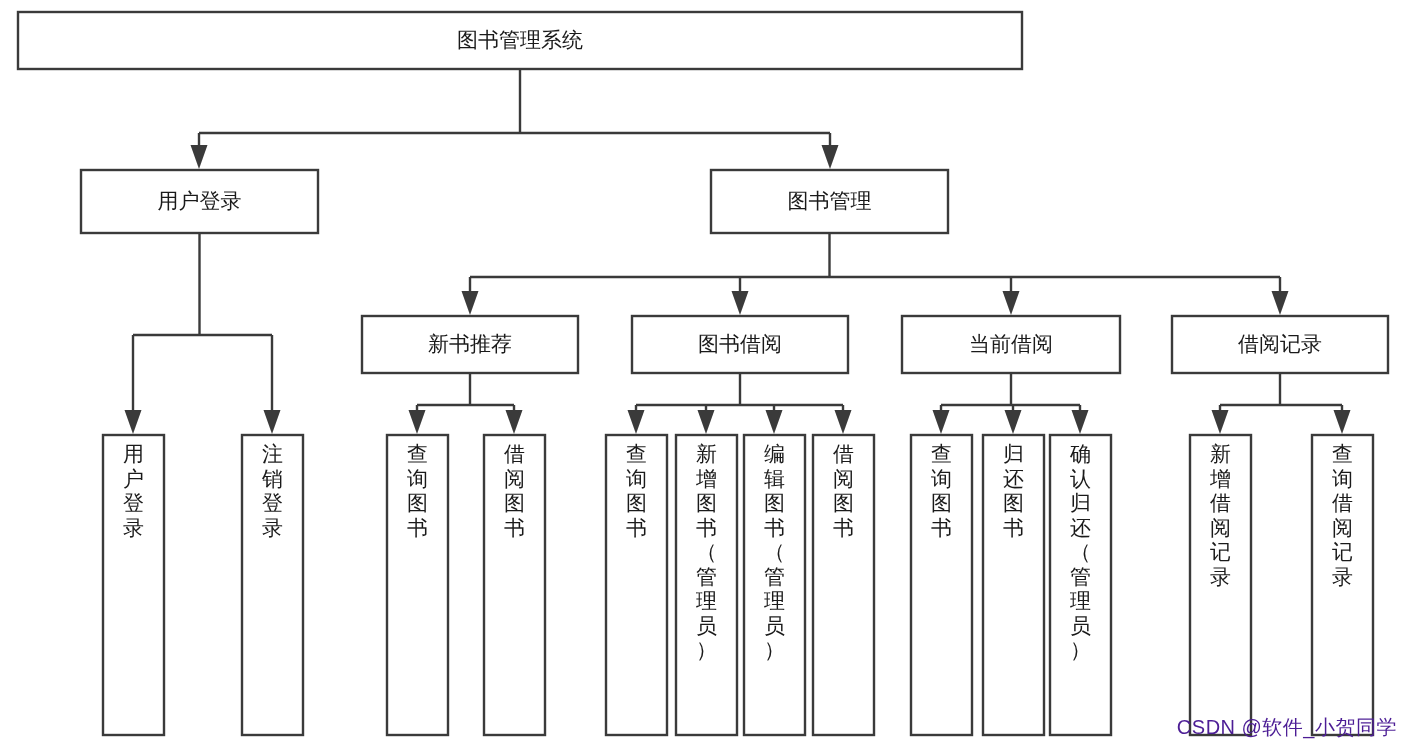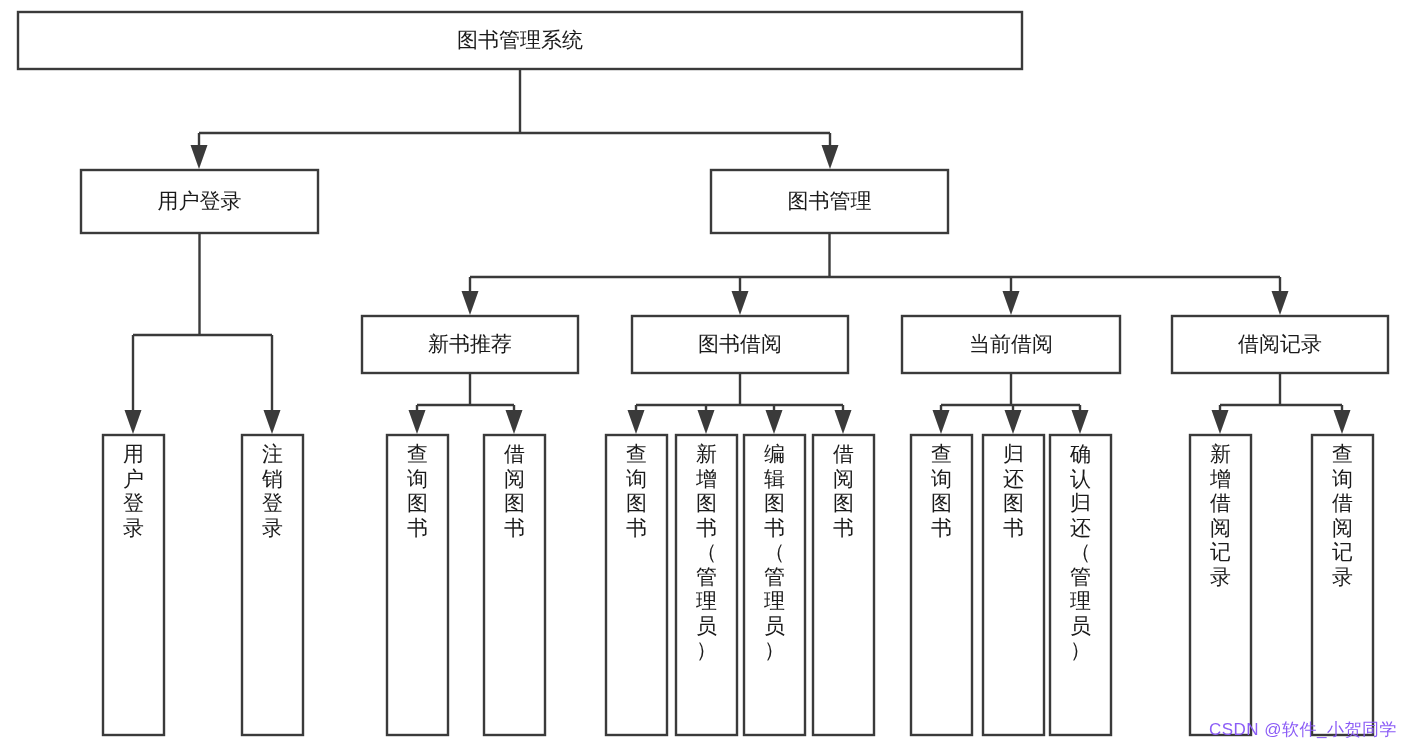--- a/index.html
+++ b/index.html
@@ -55,22 +55,22 @@
     stroke-linecap: butt;
   }
   .arrow-head {
     fill: #3a3a3a;
     stroke: none;
   }
   .watermark {
     position: absolute;
     right: 8px;
     bottom: 6px;
-    color: #8b5cf6;
-    font-size: 17px;
+    color: #4c1d95;
+    font-size: 20px;
     font-family: "Liberation Sans", "DejaVu Sans", sans-serif;
     letter-spacing: 0.5px;
     white-space: nowrap;
     pointer-events: none;
   }
 </style>
 </head>
 <body>
 
 <div id="diagram-root">

